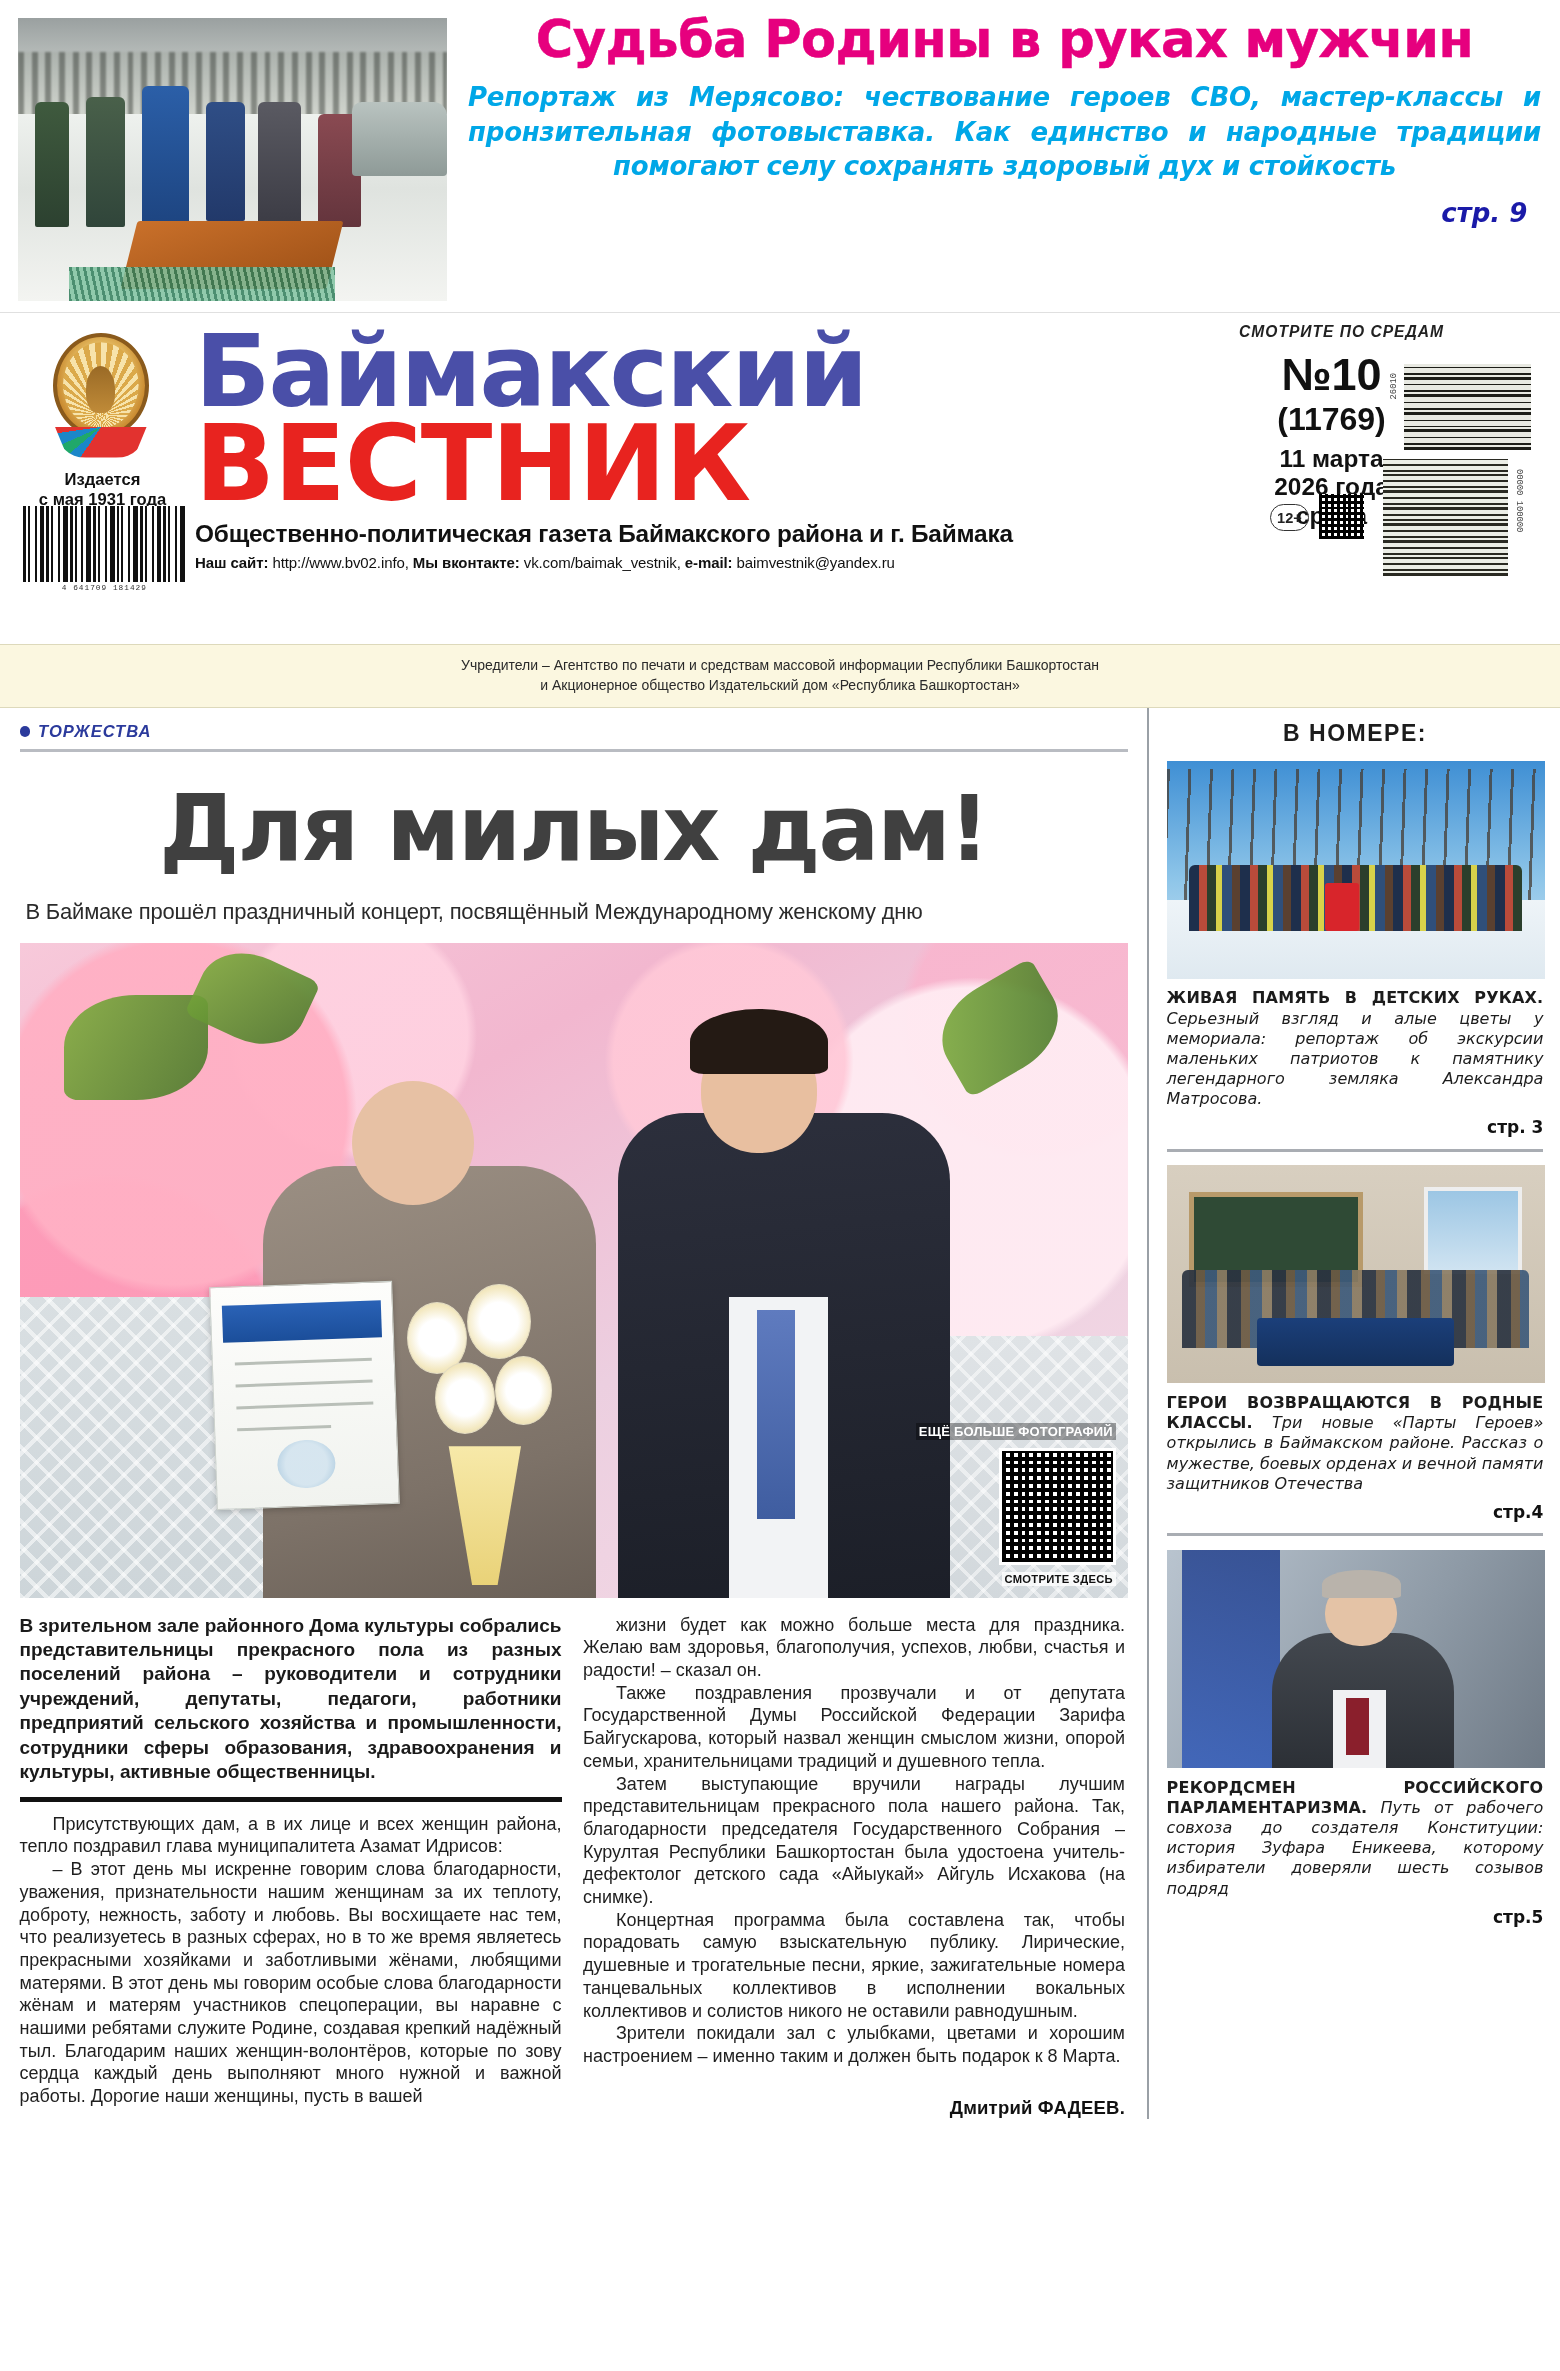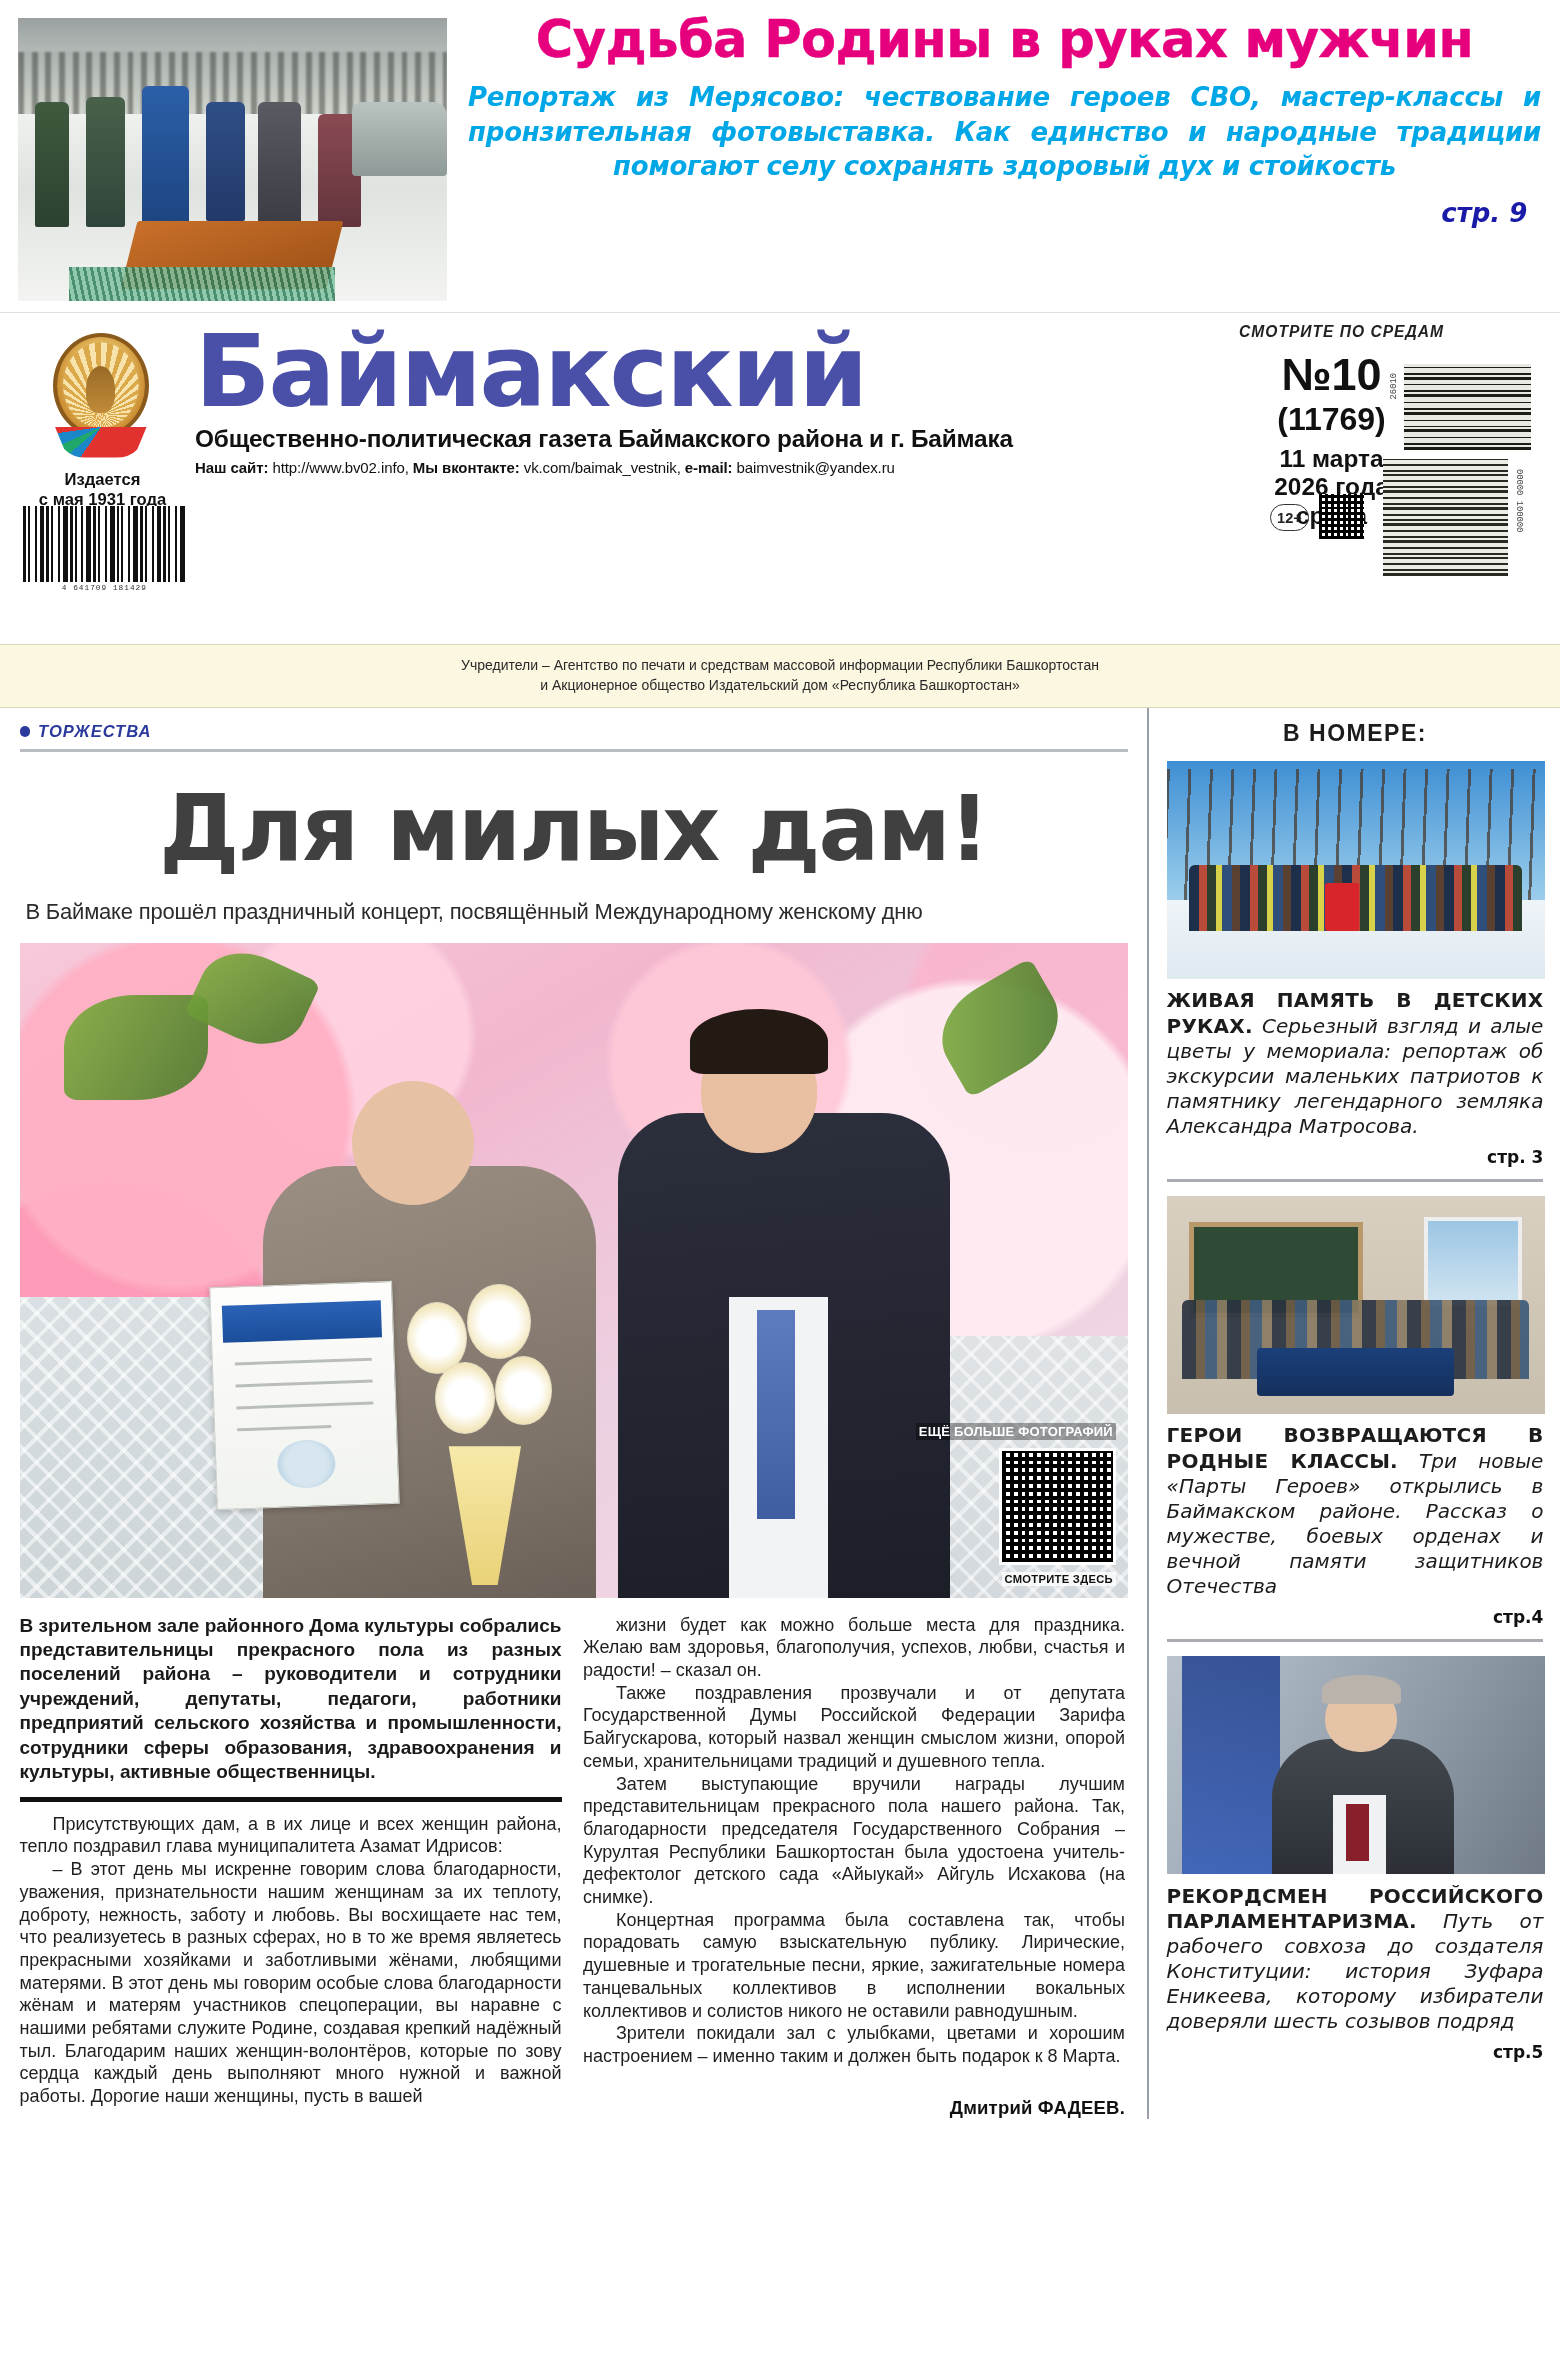--- a/index.html
+++ b/index.html
@@ -614,21 +614,21 @@
   .sp3-flag { position:absolute; left:4%; top:0; width:26%; height:100%; background: linear-gradient(#1b3a8a, #2a55b8); opacity:.8; }
   .sp3-body { position:absolute; left:28%; bottom:0; width:48%; height:62%; background: linear-gradient(#43484f,#2c3036); border-radius:59px 59px 0 0; }
   .sp3-shirt { position:absolute; left:44%; bottom:0; width:14%; height:36%; background:#f0f1f3; }
   .sp3-tie { position:absolute; left:47.5%; bottom:6%; width:6%; height:26%; background:#8a1f2c; }
   .sp3-head { position:absolute; left:42%; bottom:56%; width:19%; height:30%; background:#e4c3a6; border-radius:48%; }
   .sp3-hair { position:absolute; left:41%; bottom:78%; width:21%; height:13%; background:#b9b3ab; border-radius:50% 50% 8% 8%; }
 
   .side-cap {
     margin-top: 9.8px;
     font-family: "DejaVu Sans", sans-serif;
-    font-size: 20px;
+    font-size: 16px;
     line-height: 1.26;
     color: #1c1c1c;
     text-align: justify;
     hyphens: auto;
   }
   .side-cap .cap-head {
     font-weight: 700;
     font-style: normal;
     letter-spacing: 0.2px;
   }
@@ -684,20 +684,21 @@
 
   <div class="pub-since">
     <div>Издается</div>
     <div>с мая 1931 года</div>
   </div>
   <div class="barcode-left"></div>
   <div class="barcode-left-num">4 641709 181429</div>
 
   <div class="title-block">
     <div class="title-line1">Баймакский</div>
+    <div class="title-line2">ВЕСТНИК</div>
     <div class="title-desc">Общественно-политическая газета Баймакского района и г. Баймака</div>
     <div class="title-contacts">
       <b>Наш сайт:</b>
       <span>http://www.bv02.info,</span>
       <b>Мы вконтакте:</b>
       <span>vk.com/baimak_vestnik,</span>
       <b>e-mail:</b>
       <span>baimvestnik@yandex.ru</span>
     </div>
   </div>

